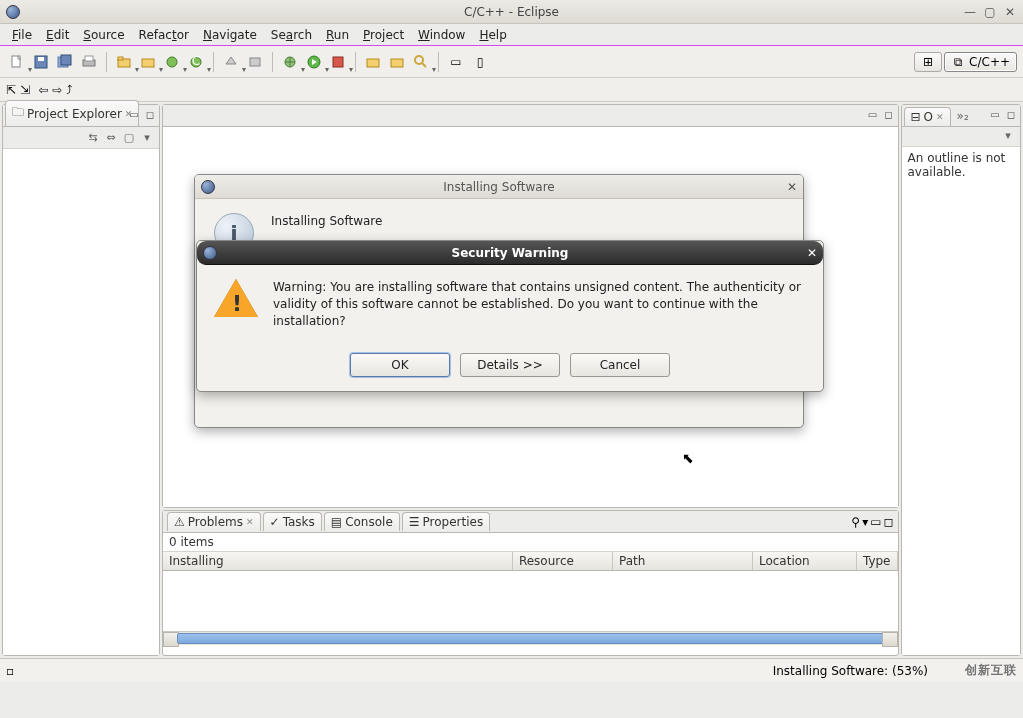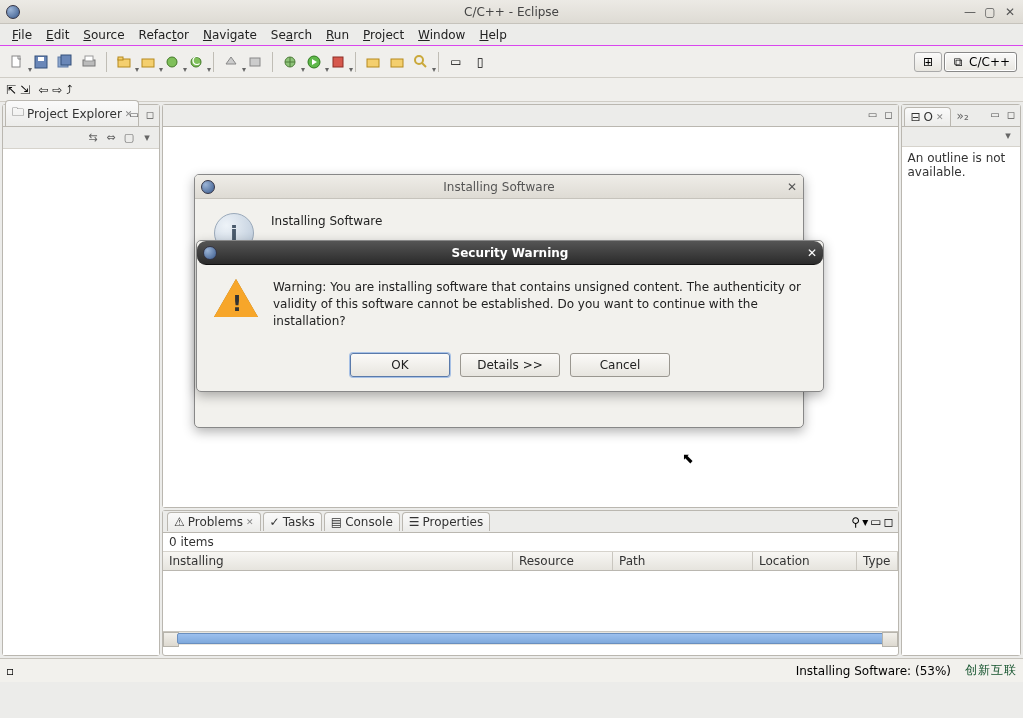--- a/index.html
+++ b/index.html
@@ -61,21 +61,21 @@
 .th.type { flex: 1; }
 .table-body { height: 60px; background: #fff; }
 .hscroll { height: 14px; background: #e7e5df; position: relative; border-top: 1px solid #c9c6bf; }
 .hscroll::before, .hscroll::after { content: ""; position: absolute; top: 0; width: 14px; height: 100%; background: linear-gradient(#f2f0eb,#ddd9d0); border: 1px solid #b7b4ac; }
 .hscroll::before { left: 0; }
 .hscroll::after { right: 0; }
 .hscroll .thumb { position: absolute; left: 14px; right: 14px; top: 1px; bottom: 1px; background: linear-gradient(#9cc0ee,#7fa9dc); border: 1px solid #6a8fbf; border-radius: 2px; }
 
 .statusbar { height: 24px; border-top: 1px solid #c6c3bc; display: flex; align-items: center; padding: 0 6px; justify-content: space-between; background: #f2f1ed; }
 .statusbar .right { display: flex; align-items: center; gap: 14px; }
-.watermark { color: #14532d; font-family: Arial; font-weight: normal; letter-spacing: 1px; }
+.watermark { color: #737373; font-family: Arial; font-weight: bold; letter-spacing: 1px; margin-left: 23px; }
 .dialog { position: absolute; background: #f2f1ed; border: 1px solid #888; border-radius: 5px; box-shadow: 0 4px 12px rgba(0,0,0,0.3); overflow: hidden; }
 .dlg-title { height: 24px; display: flex; align-items: center; justify-content: center; position: relative; }
 .dlg-title.light { background: linear-gradient(#efede8,#dedbd4); border-bottom: 1px solid #c6c3bc; color: #555; }
 .dlg-title.dark { background: linear-gradient(#555,#2b2b2b); color: #fff; font-weight: bold; border-bottom: 1px solid #111; border-radius: 9px; }
 .dlg-title .x { position: absolute; right: 6px; color: inherit; cursor: pointer; font-size: 12px; }
 .dlg-title .left-icon { position: absolute; left: 6px; }
 .dlg-body { padding: 14px 16px; display: flex; gap: 14px; }
 .dlg-icon { width: 46px; display: flex; align-items: flex-start; justify-content: center; }
 .warn-tri { width: 0; height: 0; border-left: 22px solid transparent; border-right: 22px solid transparent; border-bottom: 38px solid #f7a62a; position: relative; filter: drop-shadow(0 0 0.5px #a86a00); }
 .warn-tri::after { content: "!"; position: absolute; left: -4px; top: 12px; font-size: 22px; font-weight: bold; color: #333; }

